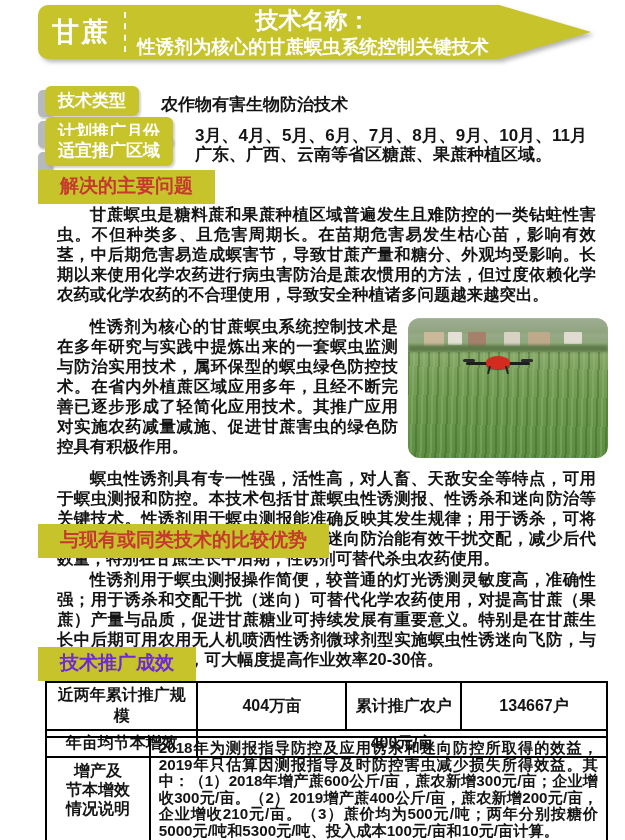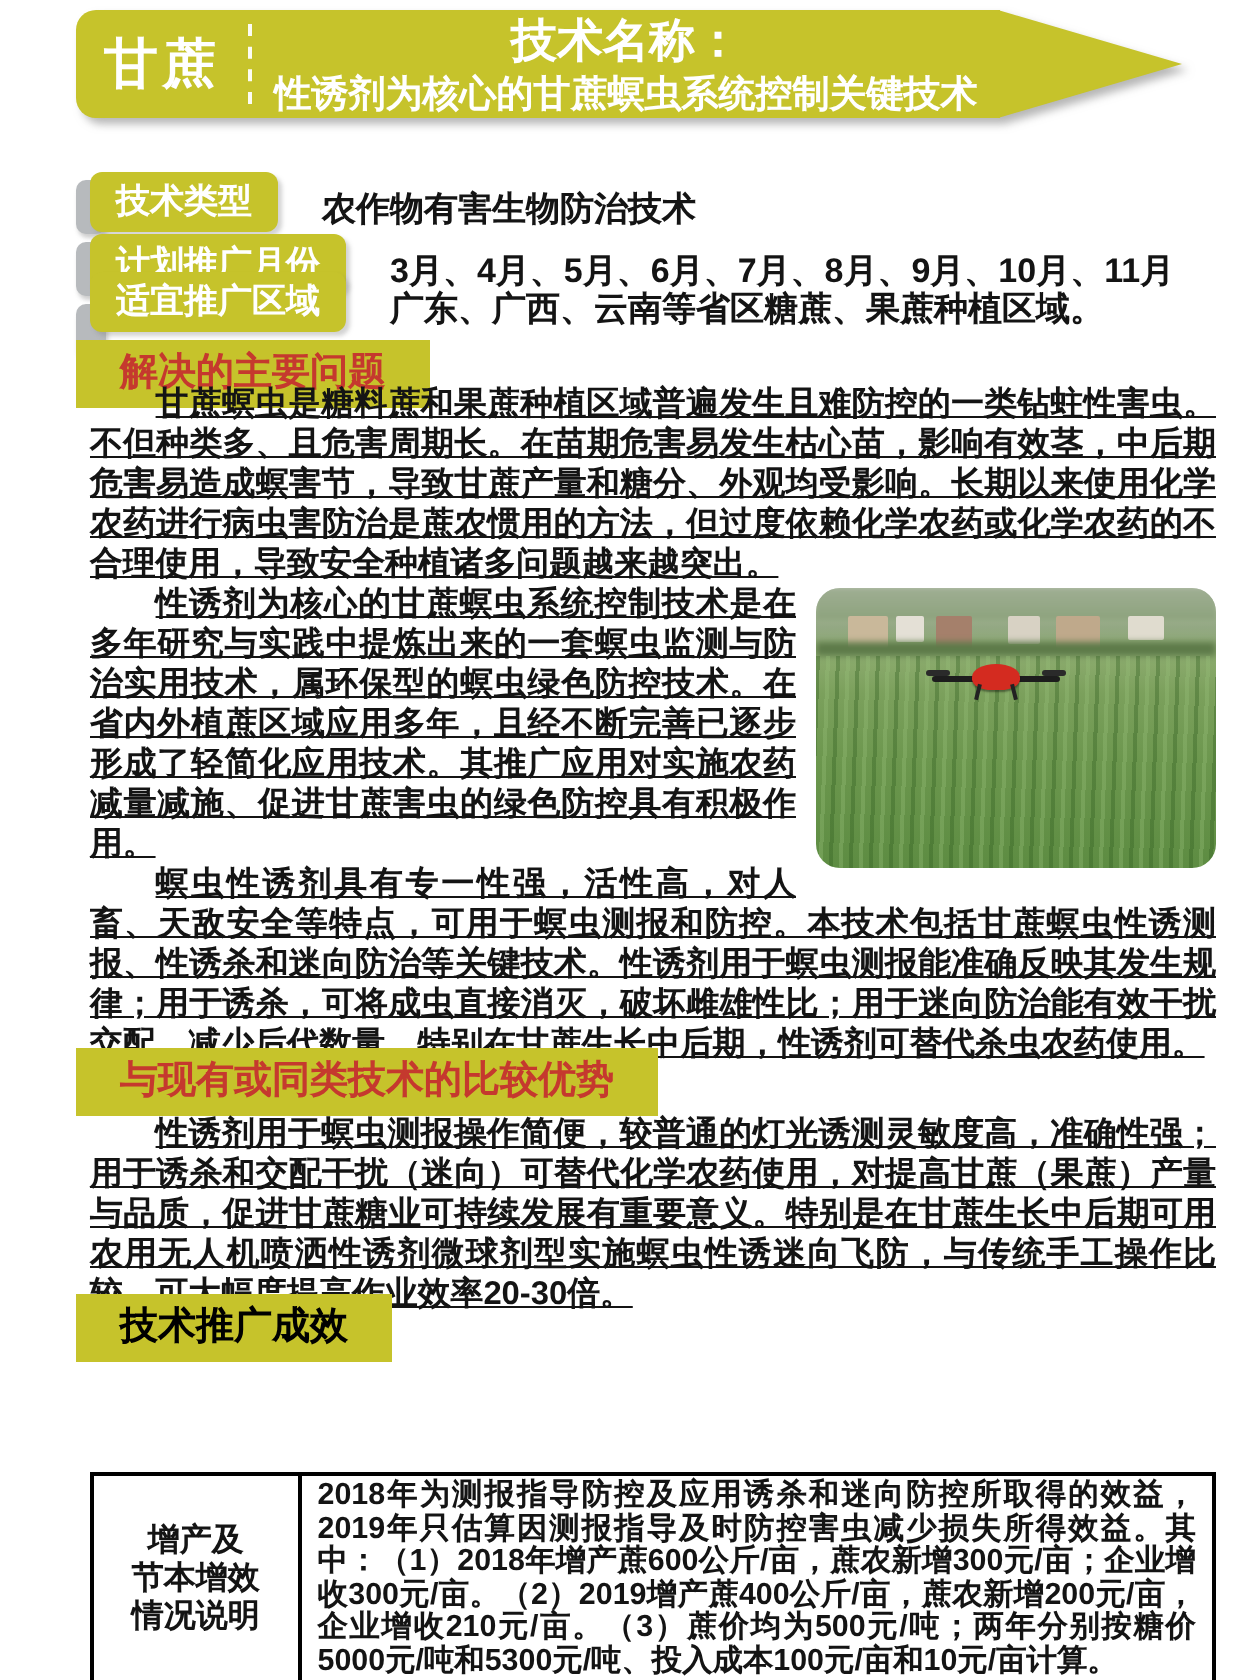--- a/index.html
+++ b/index.html
@@ -24,26 +24,26 @@
   .field-row{position:absolute;left:45px;display:flex;align-items:flex-end;}
   .badge{position:relative;background:#c6c32b;border-radius:6px;color:#fff;font-weight:bold;
          font-size:17px;padding:3px 13px 4px;box-shadow:2px 2px 2px rgba(130,130,130,.35);white-space:nowrap;}
   .badge-tab{position:absolute;left:38px;width:15px;height:27px;background:#b7babd;border-radius:5px;
          box-shadow:1px 2px 2px rgba(130,130,130,.4);}
   .field-value{margin-left:22px;font-size:17px;font-weight:600;color:#141414;white-space:nowrap;}
 
   
   .sec-h{position:absolute;left:38px;background:#c6c32b;font-size:19px;font-weight:bold;
          color:#c5392e;padding:3px 22px 5px;white-space:nowrap;}
-  .sec-h.white{color:#000000;}
+  .sec-h.white{color:#6d28d9;}
 
   
   .flow{position:absolute;left:45px;width:563px;font-size:16.4px;line-height:20px;
         font-weight:600;color:#141414;text-align:justify;}
-  .flow p{margin:0;text-indent:2em;text-decoration:underline;}
+  .flow p{margin:12px;text-indent:2em;}
 
   
   .photo{float:right;width:200px;height:140px;margin:2px 0 8px 10px;border-radius:12px;
          position:relative;overflow:hidden;
          background:linear-gradient(180deg,#b9c3b0 0%,#a4b494 8%,#93a883 14%,#8cab6e 24%,
                     #7ba05c 38%,#6c974e 62%,#5d8c42 100%);}
   .ph-hills{position:absolute;top:0;left:0;right:0;height:16px;
          background:linear-gradient(180deg,#9fae93,#8da37d);filter:blur(1px);}
   .ph-build{position:absolute;top:14px;height:16px;border-radius:1px;}
   .b1{left:8%;width:10%;background:#c9b89a;}
@@ -133,20 +133,40 @@
     <p>螟虫性诱剂具有专一性强，活性高，对人畜、天敌安全等特点，可用于螟虫测报和防控。本技术包括甘蔗螟虫性诱测报、性诱杀和迷向防治等关键技术。性诱剂用于螟虫测报能准确反映其发生规律；用于诱杀，可将成虫直接消灭，破坏雌雄性比；用于迷向防治能有效干扰交配，减少后代数量，特别在甘蔗生长中后期，性诱剂可替代杀虫农药使用。</p>
   </div>
 
   <div class="sec-h" style="top:524px;">与现有或同类技术的比较优势</div>
   <div class="flow" style="top:557px;">
     <p>性诱剂用于螟虫测报操作简便，较普通的灯光诱测灵敏度高，准确性强；用于诱杀和交配干扰（迷向）可替代化学农药使用，对提高甘蔗（果蔗）产量与品质，促进甘蔗糖业可持续发展有重要意义。特别是在甘蔗生长中后期可用农用无人机喷洒性诱剂微球剂型实施螟虫性诱迷向飞防，与传统手工操作比较，可大幅度提高作业效率20-30倍。</p>
   </div>
 
   <div class="sec-h white" style="top:647px;">技术推广成效</div>
 
+  <table class="tbl" style="top:681px;">
+    <colgroup>
+        <col style="width:27%">
+        <col style="width:26.5%">
+        <col style="width:20.5%">
+        <col style="width:26%">
+      </colgroup>
+    <tbody>
+        <tr style="height:28px;">
+      <td>近两年累计推广规模</td>
+      <td>404万亩</td>
+      <td>累计推广农户</td>
+      <td>134667户</td>
+    </tr>
+    <tr style="height:27px;">
+      <td>年亩均节本增效</td>
+      <td colspan="3">400元/亩</td>
+    </tr>
+  </tbody>
+    </table>
 
   <table class="tbl" style="top:736px;">
     <colgroup>
         <col style="width:18.5%">
         <col style="width:81.5%">
       </colgroup>
     <tbody>
         <tr>
       <td class="r3label">
         <span>增产及</span>

